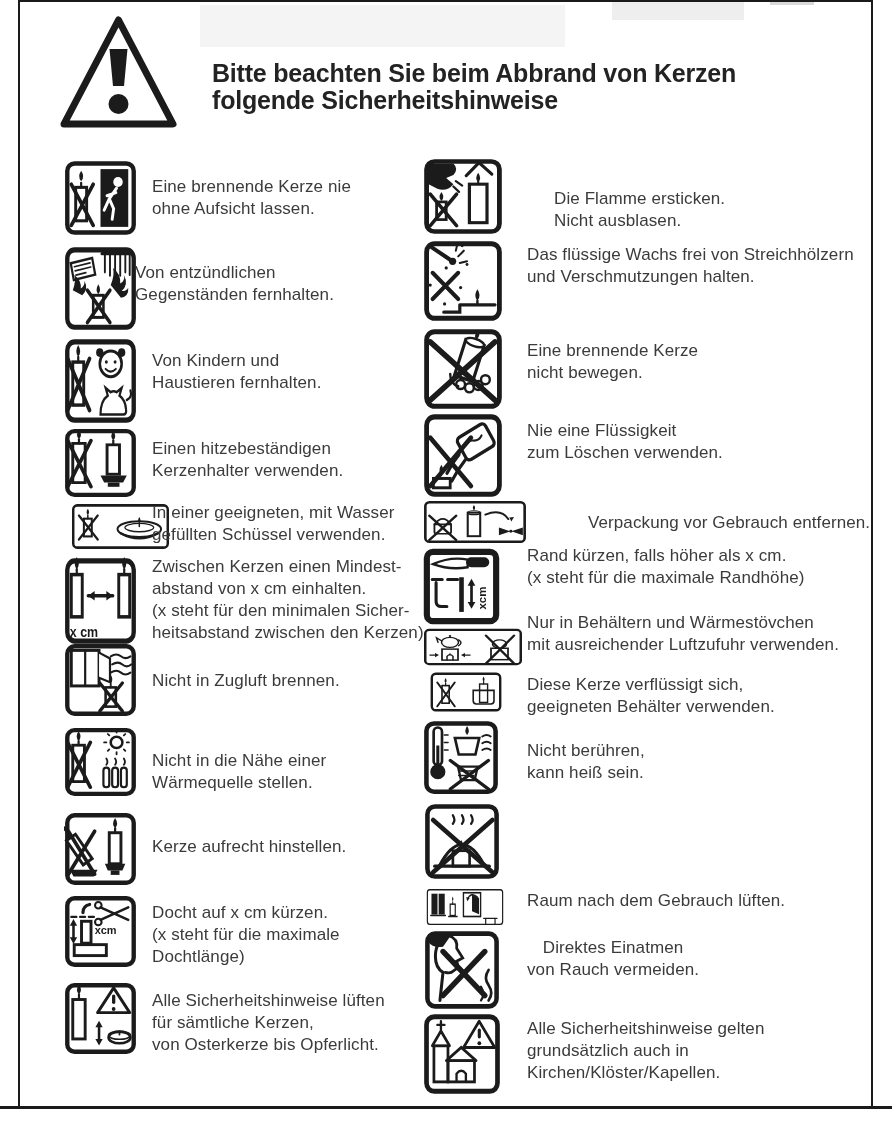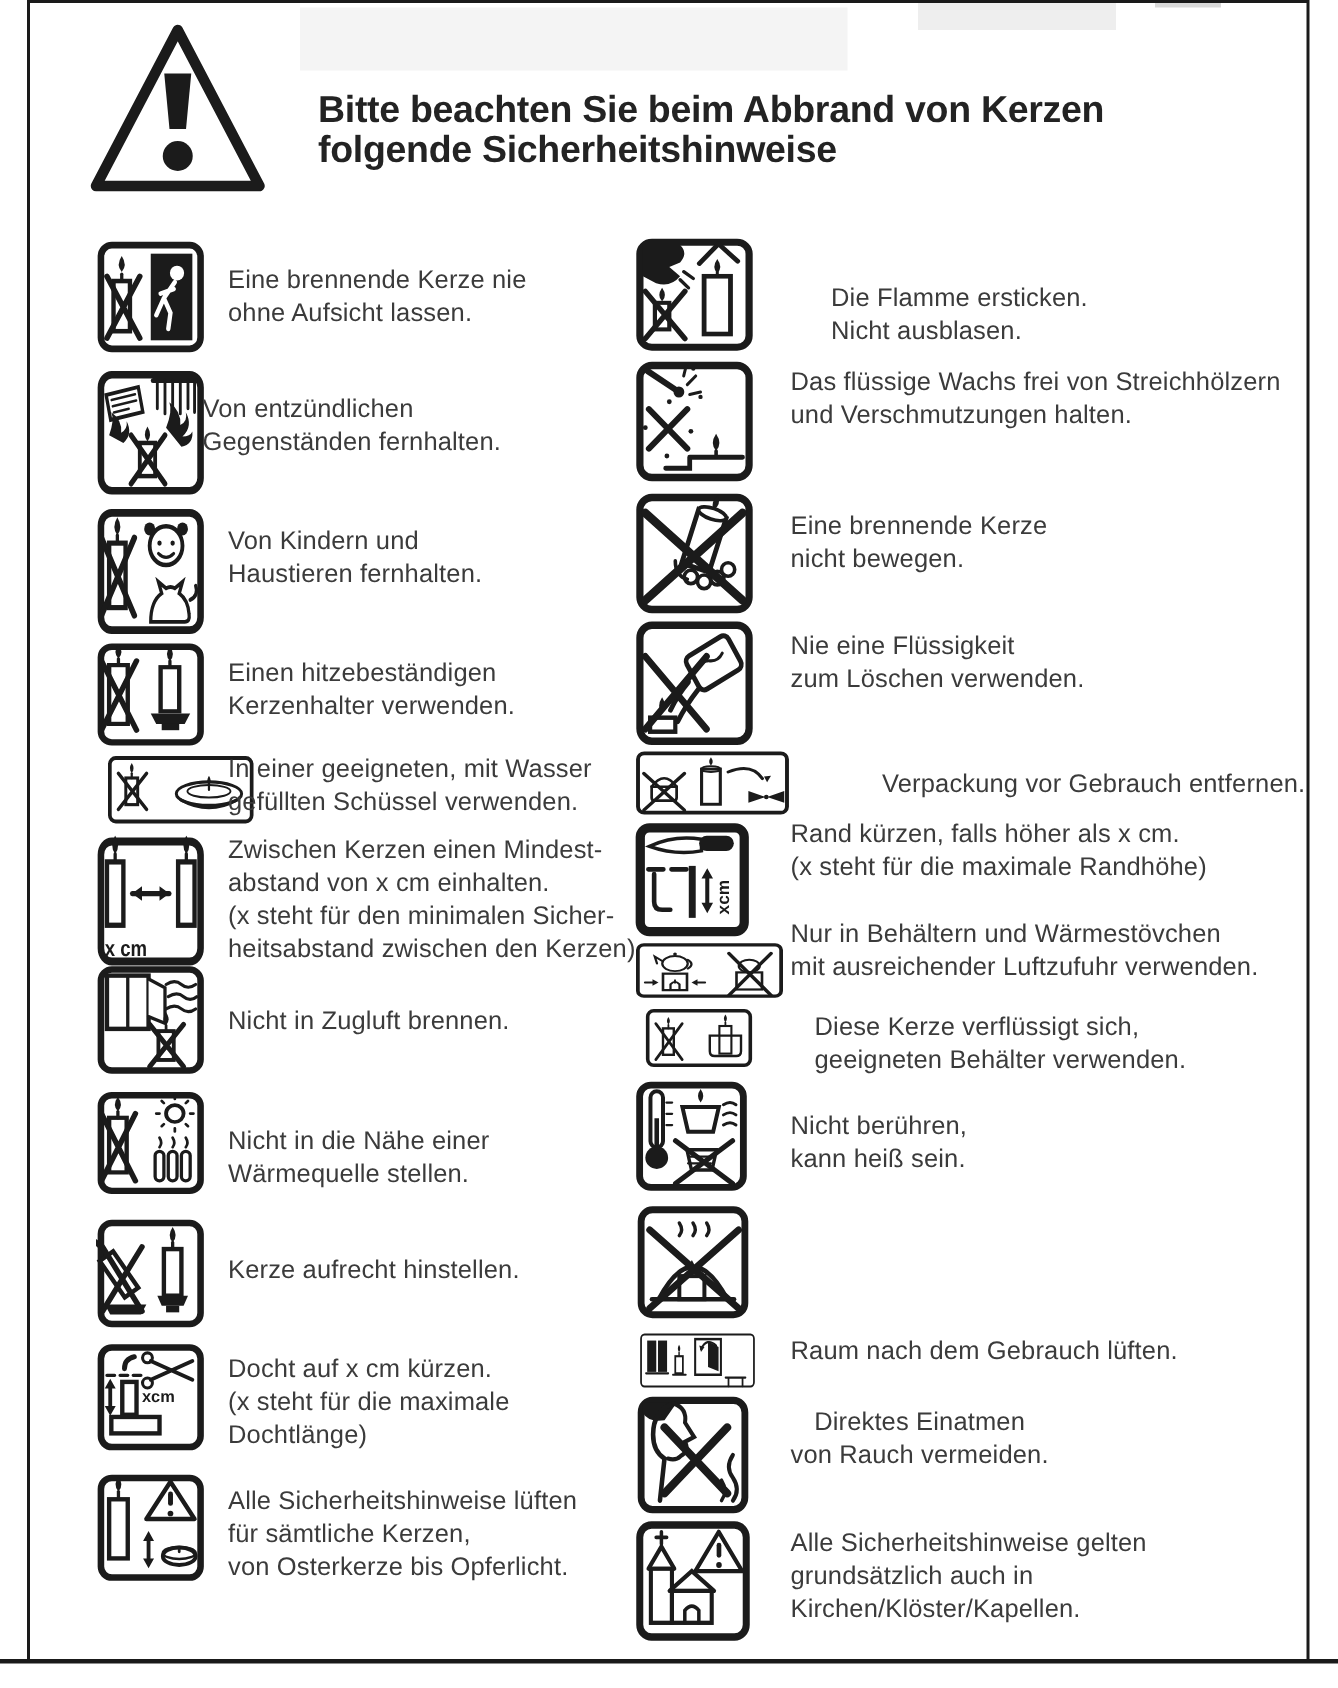--- a/index.html
+++ b/index.html
@@ -392,21 +392,21 @@
           <rect x="30" y="34" width="18" height="44" stroke="#1b1b1b" stroke-width="4"></rect>
           <line x1="39" y1="28" x2="39" y2="34" stroke="#1b1b1b" stroke-width="3"></line>
           <path d="M39 15 q4.95 7.2 0 12.6 q-4.95 -5.4 0 -12.6 z" fill="#1b1b1b" stroke="none"></path>
           <path d="M18 26 L62 86 M62 26 L18 86" stroke="#1b1b1b" stroke-width="4.5"></path>
           <path d="M108 46 h52 v26 q0 8 -8 8 h-36 q-8 0 -8 -8 z" stroke="#1b1b1b" stroke-width="4"></path>
           <rect x="124" y="30" width="20" height="46" stroke="#1b1b1b" stroke-width="3.5"></rect>
           <line x1="134" y1="24" x2="134" y2="30" stroke="#1b1b1b" stroke-width="3"></line>
           <path d="M134 11 q4.95 7.2 0 12.6 q-4.95 -5.4 0 -12.6 z" fill="#1b1b1b" stroke="none"></path>
         </svg>
       </div>
-      <div class="abs item-text" style="left: 527px; top: 674px; margin-left: 16px;">
+      <div class="abs item-text" style="left: 527px; top: 674px;">
         <div>Diese Kerze verflüssigt sich,</div>
         <div>geeigneten Behälter verwenden.</div>
       </div>
       <div class="abs item-icon" style="left: 423px; top: 720px; width: 76px; height: 75px;">
         <svg viewBox="0 0 100 100" preserveAspectRatio="none" fill="none" stroke-linecap="round">
           <rect x="4.5" y="4.5" width="91" height="91" rx="10" fill="#fff" stroke="#1b1b1b" stroke-width="6"></rect>
           <rect x="14" y="10" width="11" height="50" rx="5.5" stroke="#1b1b1b" stroke-width="3.5"></rect>
           <circle cx="19.5" cy="69" r="10" fill="#1b1b1b"></circle>
           <rect x="17.5" y="34" width="4" height="28" fill="#1b1b1b"></rect>
           <path d="M28 20 h5 M28 30 h5 M28 40 h5" stroke="#1b1b1b" stroke-width="2"></path>

